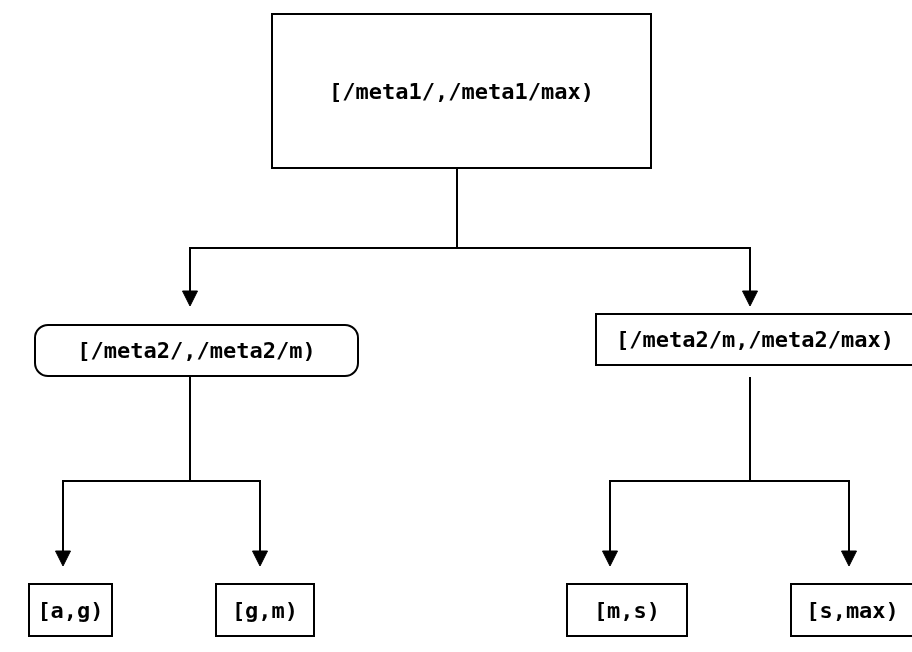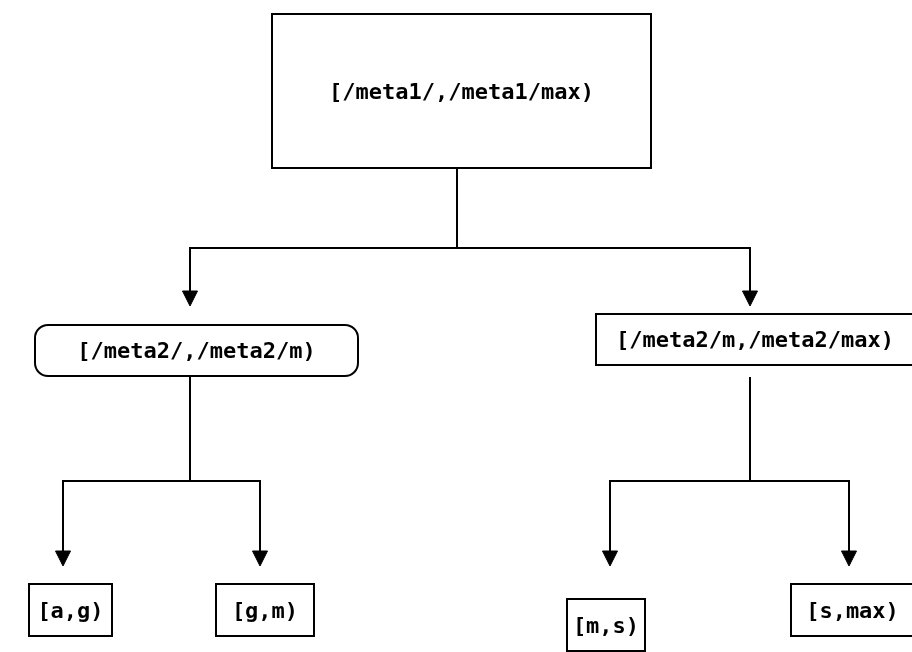--- a/index.html
+++ b/index.html
@@ -45,21 +45,21 @@
     font-weight: 700;
     white-space: pre;
     letter-spacing: 0;
     margin-left: 12px;
   }
   .n-root  { left: 259px; top: 13px;  width: 381px; height: 156px; }
   .n-left  { left: 22px;  top: 324px; width: 325px; height: 53px; border-radius: 14px; }
   .n-right { left: 583px; top: 313px; width: 320px; height: 53px; }
   .n-ll    { left: 16px;   top: 583px; width: 85px;  height: 54px; }
   .n-lr    { left: 203px; top: 583px; width: 100px; height: 54px; }
-  .n-rl    { left: 554px; top: 598px; width: 80px;  height: 54px; }
+  .n-rl    { left: 554px; top: 583px; width: 122px;  height: 54px; }
   .n-rr    { left: 778px; top: 583px; width: 125px; height: 54px; }
 </style>
 </head>
 <body>
 
 <div class="canvas">
 
   <svg class="edges-layer" viewBox="0 0 912 652" xmlns="http://www.w3.org/2000/svg">
     <g>
       <polyline class="edge" points="457,169 457,248 190,248 190,292"></polyline>

